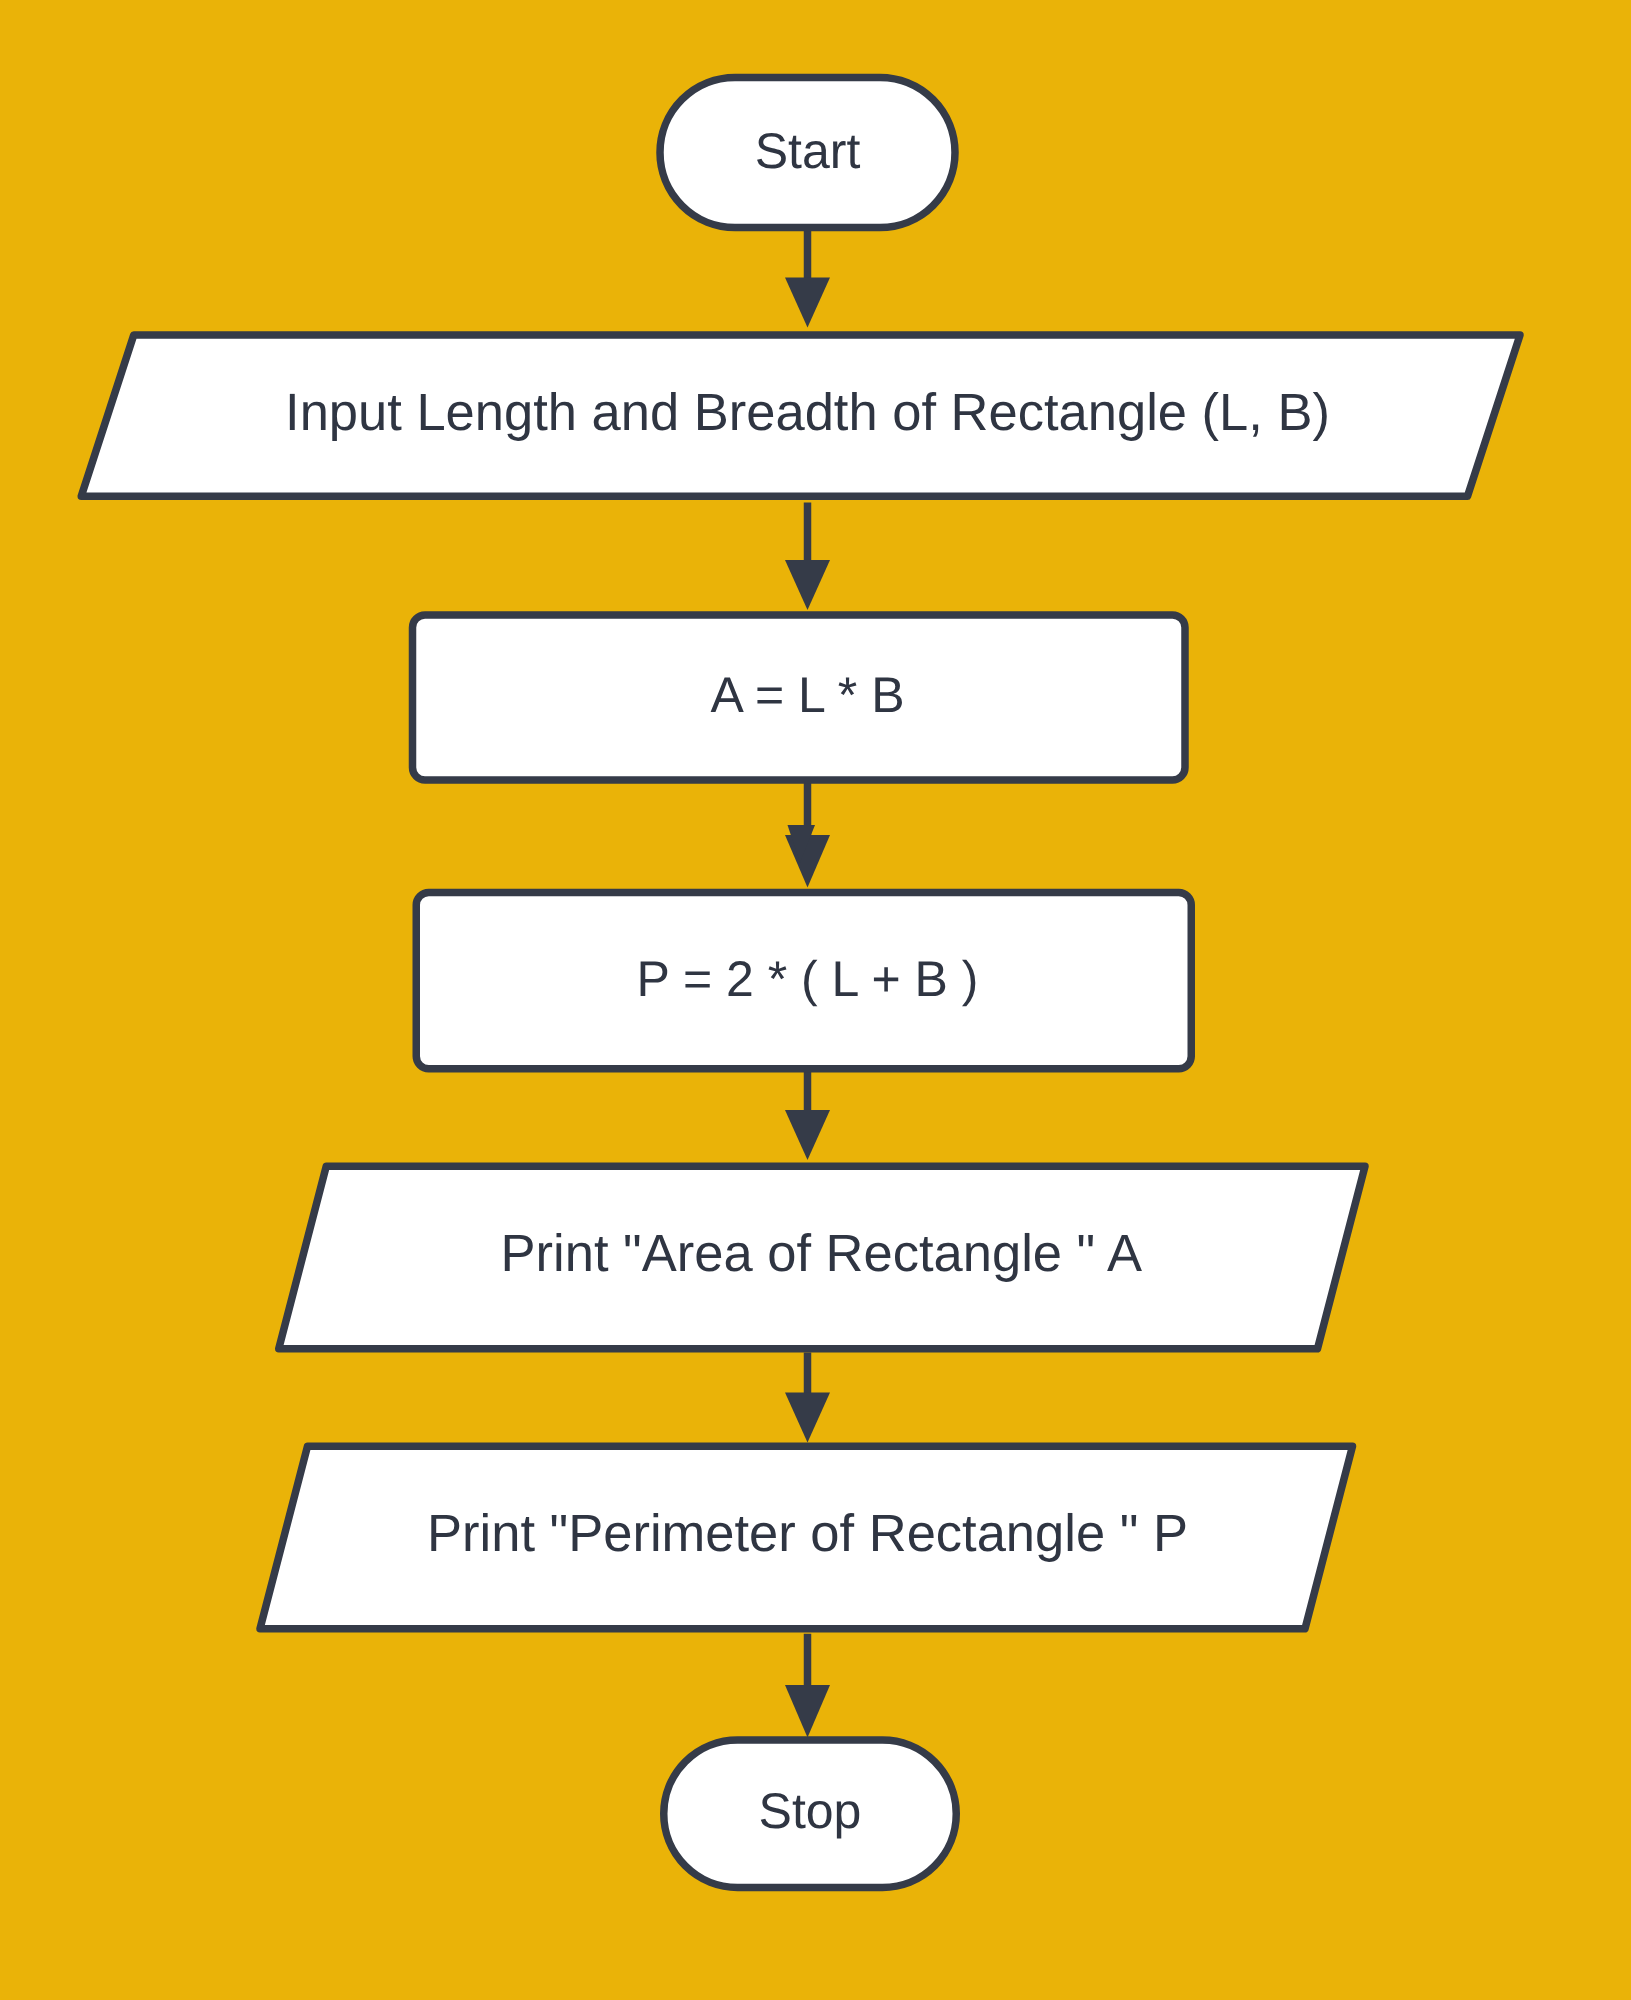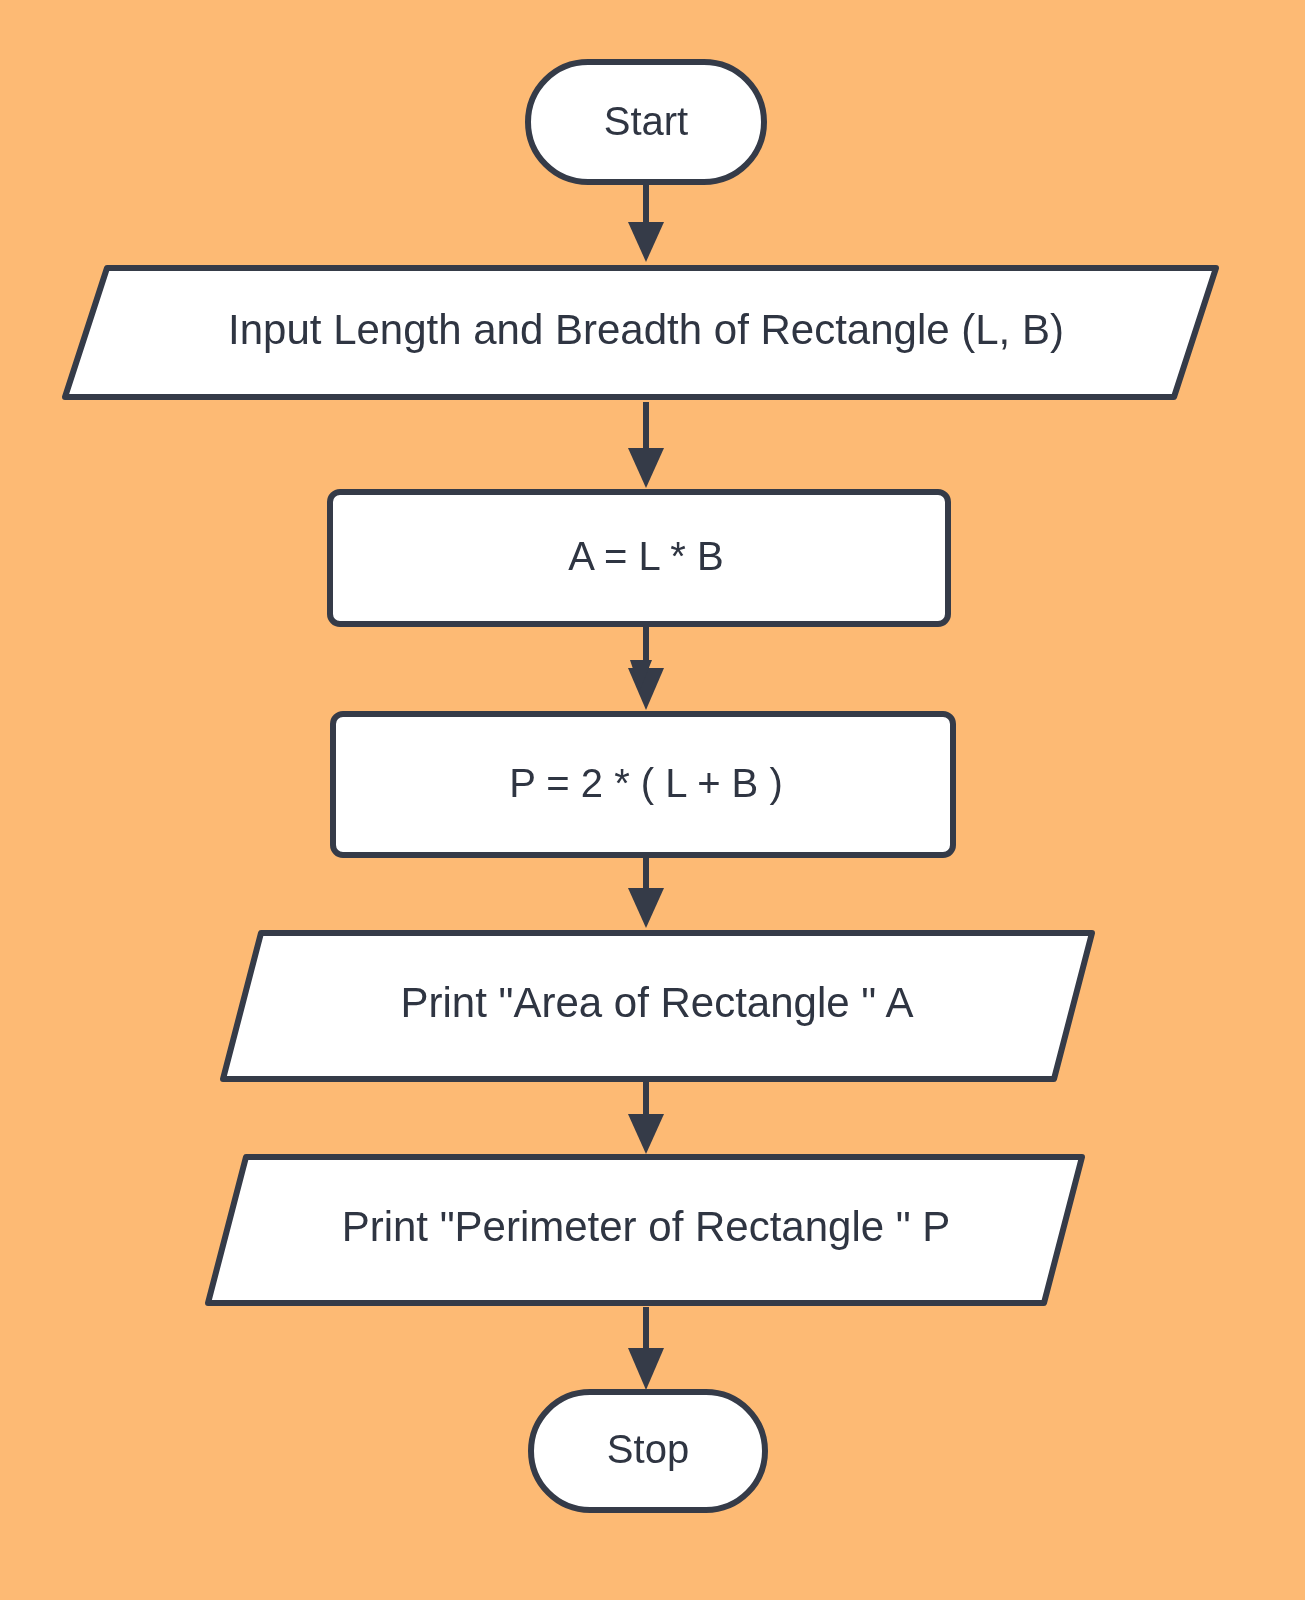--- a/index.html
+++ b/index.html
@@ -8,21 +8,21 @@
     padding: 0;
     background: #ffffff;
   }
   body {
     font-family: "Liberation Sans", sans-serif;
   }
   #canvas {
     position: relative;
     width: 1305px;
     height: 1600px;
-    background: #fdba74;
+    background: #eab308;
     overflow: hidden;
   }
   #flow-svg {
     position: absolute;
     top: 0;
     left: 0;
     width: 1305px;
     height: 1600px;
     display: block;
   }

